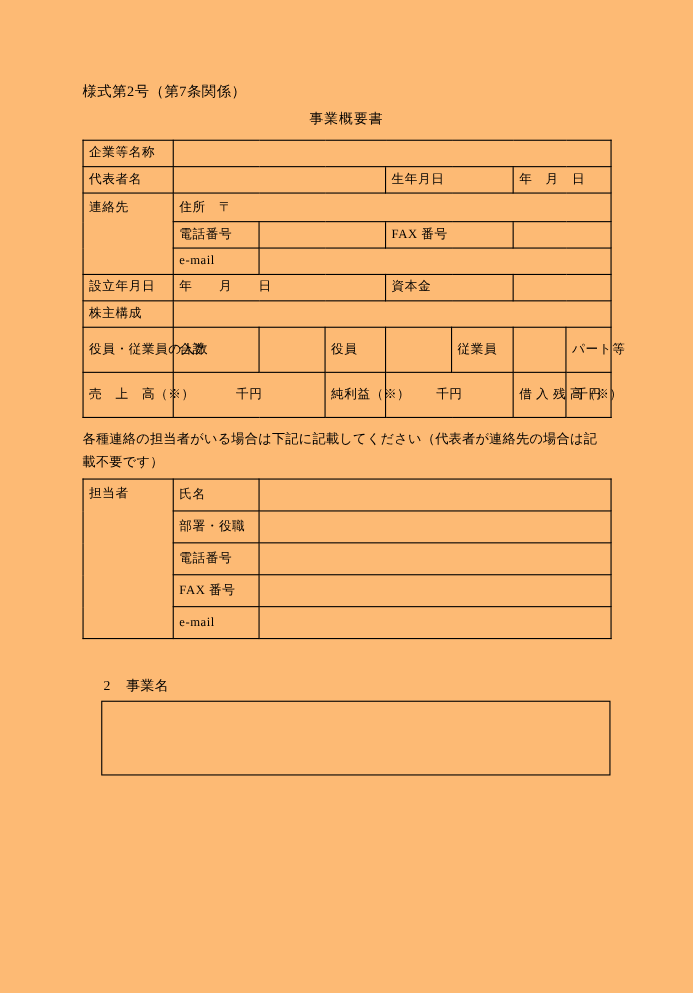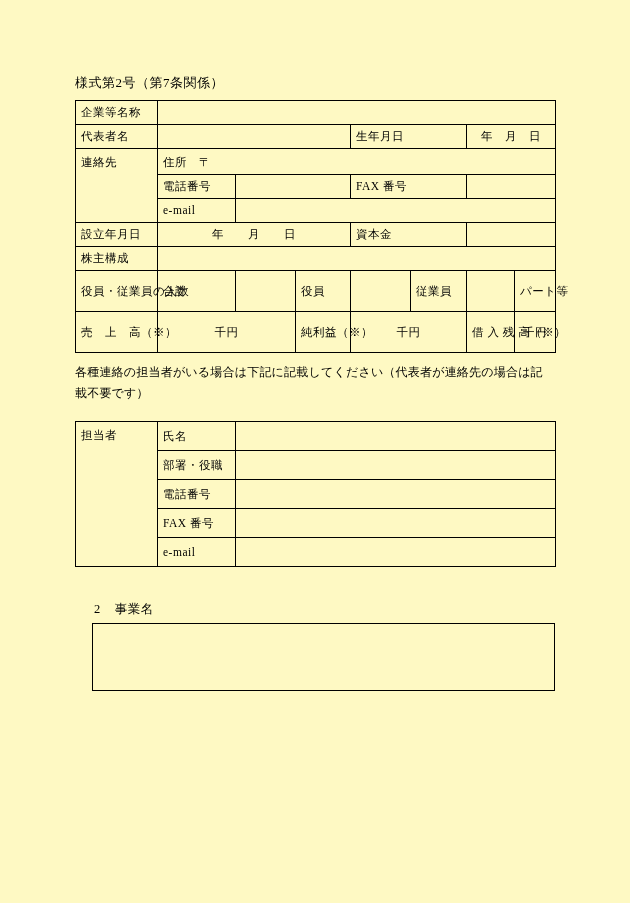--- a/index.html
+++ b/index.html
@@ -13,21 +13,21 @@
     font-family: "Liberation Serif", "DejaVu Serif", serif;
     color: #000000;
     position: relative;
     overflow: hidden;
   }
   .page {
     position: absolute;
     left: 0; top: 0;
     width: 630px;
     height: 903px;
-    background: #fef9c3;
+    background: #fdba74;
     box-sizing: border-box;
   }
   .content {
     position: absolute;
     left: 75px;
     top: 74px;
     width: 480px;
   }
   .form-no {
     font-size: 13px;
@@ -58,33 +58,33 @@
     font-size: 11.5px;
     padding: 3px 5px;
     vertical-align: middle;
     letter-spacing: 0.5px;
     line-height: 1.45;
     height: 17px;
   }
   td.lbl { white-space: nowrap; }
   td.blank { }
   .right { text-align: center; }
-  .center { text-align: center; }
+  .center { text-align: left; }
   .tall { height: 46px; }
   .two-line { line-height: 1.5; }
 
   .note {
     font-size: 12px;
     margin: 9px 0 0 0;
     letter-spacing: 0.3px;
     line-height: 1.7;
   }
   .note2 {
     font-size: 12px;
-    margin: 9px 0 17px 0;
+    margin: 9px 0 4px 0;
     letter-spacing: 0.2px;
     line-height: 1.75;
   }
   .section2 {
     margin-top: 34px;
     padding-left: 17px;
   }
   .bigbox {
     border: 1px solid #000000;
     height: 66px;
@@ -92,20 +92,21 @@
   }
 </style>
 </head>
 <body>
 
 <div class="page">
   <div class="content">
 
     <div class="form-no">様式第2号（第7条関係）</div>
 
+    <div class="doc-title">事業概要書</div>
 
 
     <table class="form">
       <colgroup>
         <col style="width:82px">
         <col style="width:78px">
         <col style="width:60px">
         <col style="width:55px">
         <col style="width:60px">
         <col style="width:56px">

